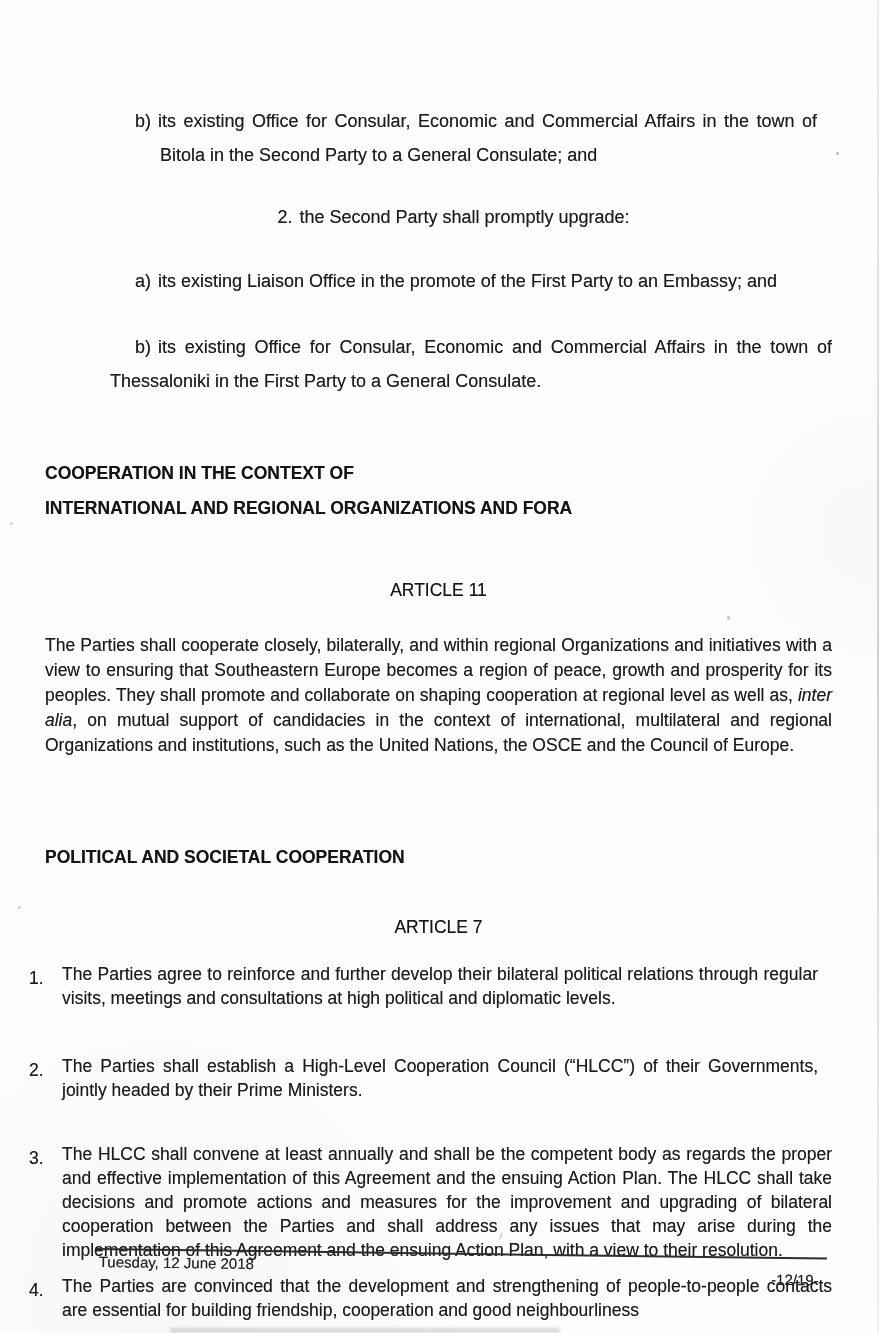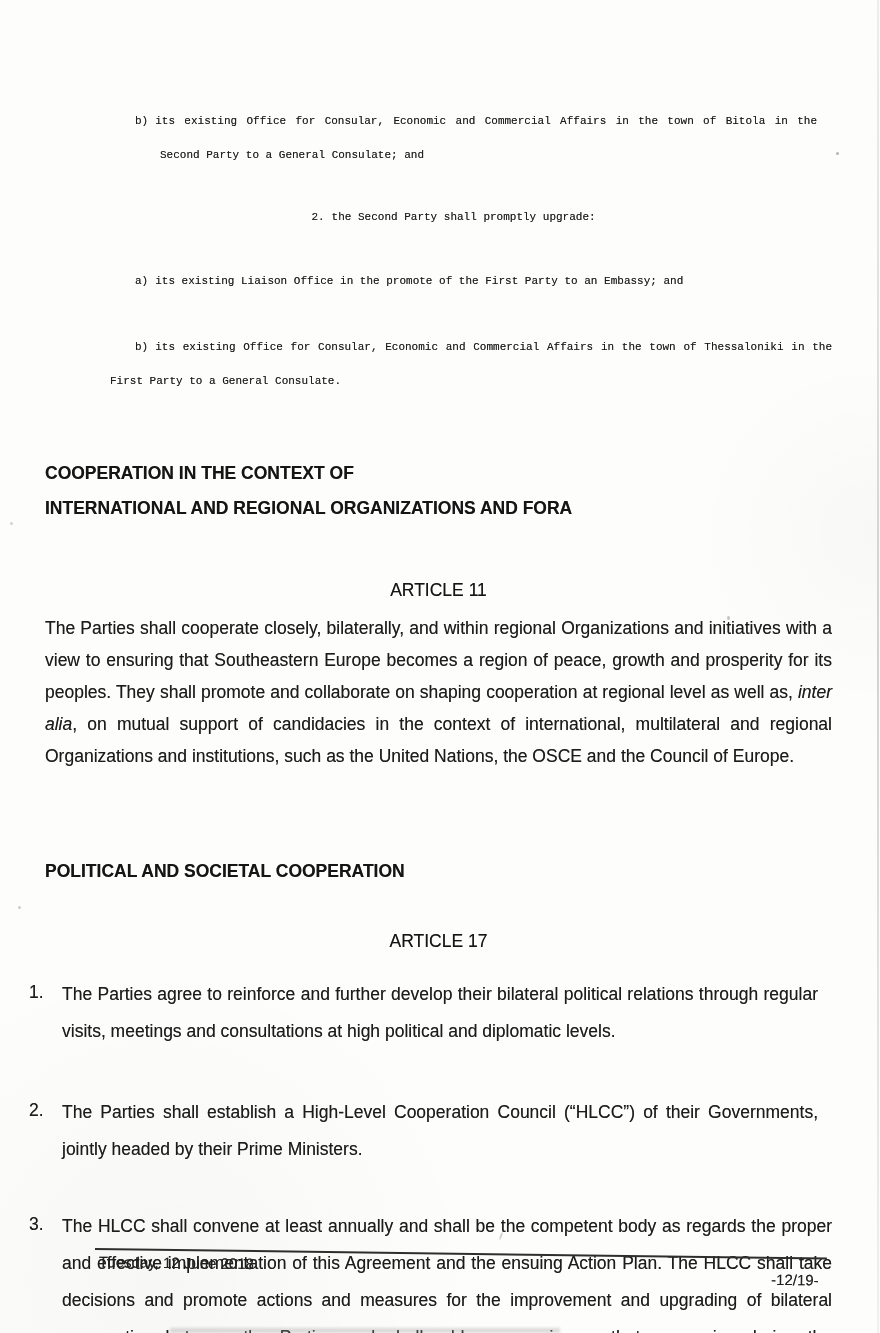--- a/index.html
+++ b/index.html
@@ -15,21 +15,21 @@
       #fdfdfc;
     overflow: hidden;
     font-family: "Liberation Sans", sans-serif;
     color: #1c1c1c;
     text-shadow: 0 0 0.5px rgba(20,20,20,0.55);
   }
   .content {
     padding: 104px 48px 0 45px;
   }
   
-  .sub-item { font-size: 11px; line-height: 34px; text-align: justify; font-family: Liberation Mono, monospace; }
+  .sub-item { font-size: 18px; line-height: 34px; text-align: justify; }
   .item-b1  { margin: 0 15px 28px 115px; text-indent: -25px; }
   .item-2   { margin: 0 0 30px 30px; text-align: center; }
   .item-a   { margin: 0 0 32px 90px; text-align: left; }
   .item-b2  { margin: 0 0 0 65px; text-indent: 25px; }
   .lbl { margin-right: 7px; }
   
   .section-heading {
     margin-top: 58px;
     font-weight: bold;
     font-size: 17.5px;
@@ -39,39 +39,39 @@
   .article-title {
     text-align: center;
     font-weight: normal;
     font-size: 17.5px;
     color: #151515;
   }
   .article-title.a11 { margin-top: 54px; }
   .article-title.a12 { margin-top: 42px; }
   
   .para {
-    margin-top: 11px;
+    margin-top: 32px;
     font-size: 17.5px;
-    line-height: 32px;
+    line-height: 25px;
     text-align: justify;
   }
   .para em { font-style: italic; }
   .heading2 { margin-top: 82px; }
   
   .numbered-list { margin-top: 24px; margin-left: -16px; }
   .numbered-item { display: flex; align-items: flex-start; }
   .numbered-item .num {
     flex: 0 0 33px;
     font-size: 17.5px;
     line-height: 32.5px;
   }
   .numbered-item .txt {
     flex: 1;
     font-size: 17.5px;
-    line-height: 37px;
+    line-height: 24px;
     text-align: justify;
   }
   .gap-lg { margin-top: 44px; }
   .gap-md { margin-top: 40px; }
   .gap-sm { margin-top: 12px; }
   .ni-1 .txt { margin-right: 14px; }
   .ni-2 .txt { margin-right: 14px; }
   
   .footer {
     position: absolute;
@@ -132,21 +132,21 @@
     <h2 class="section-heading">
       <span>COOPERATION IN THE CONTEXT OF</span><br>
       <span>INTERNATIONAL AND REGIONAL ORGANIZATIONS AND FORA</span>
     </h2>
 
     <h3 class="article-title a11">ARTICLE 11</h3>
     <p class="para"><span>The Parties shall cooperate closely, bilaterally, and within regional Organizations and initiatives with a view to ensuring that Southeastern Europe becomes a region of peace, growth and prosperity for its peoples. They shall promote and collaborate on shaping cooperation at regional level as well as, </span><em>inter alia</em><span>, on mutual support of candidacies in the context of international, multilateral and regional Organizations and institutions, such as the United Nations, the OSCE and the Council of Europe.</span></p>
 
     <h2 class="section-heading heading2">POLITICAL AND SOCIETAL COOPERATION</h2>
 
-    <h3 class="article-title a12">ARTICLE 17</h3>
+    <h3 class="article-title a12">ARTICLE 7</h3>
 
     <div class="numbered-list">
       <div class="numbered-item ni-1">
         <span class="num">1.</span>
         <p class="txt">The Parties agree to reinforce and further develop their bilateral political relations through regular visits, meetings and consultations at high political and diplomatic levels.</p>
       </div>
       <div class="numbered-item ni-2 gap-lg">
         <span class="num">2.</span>
         <p class="txt">The Parties shall establish a High-Level Cooperation Council (“HLCC”) of their Governments, jointly headed by their Prime Ministers.</p>
       </div>

